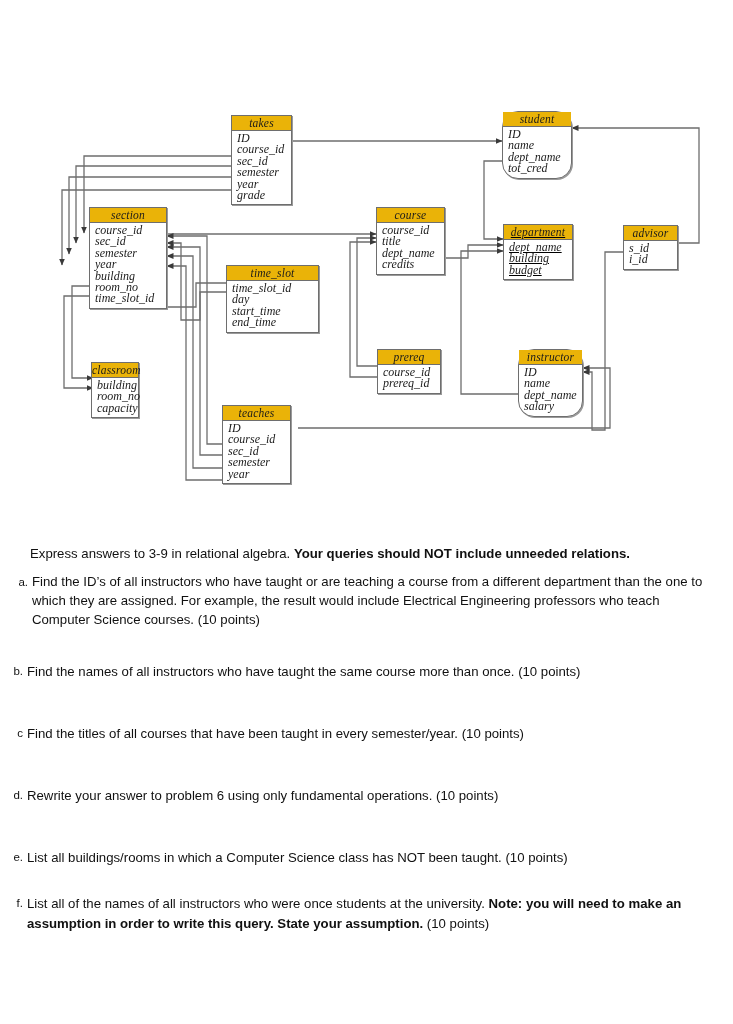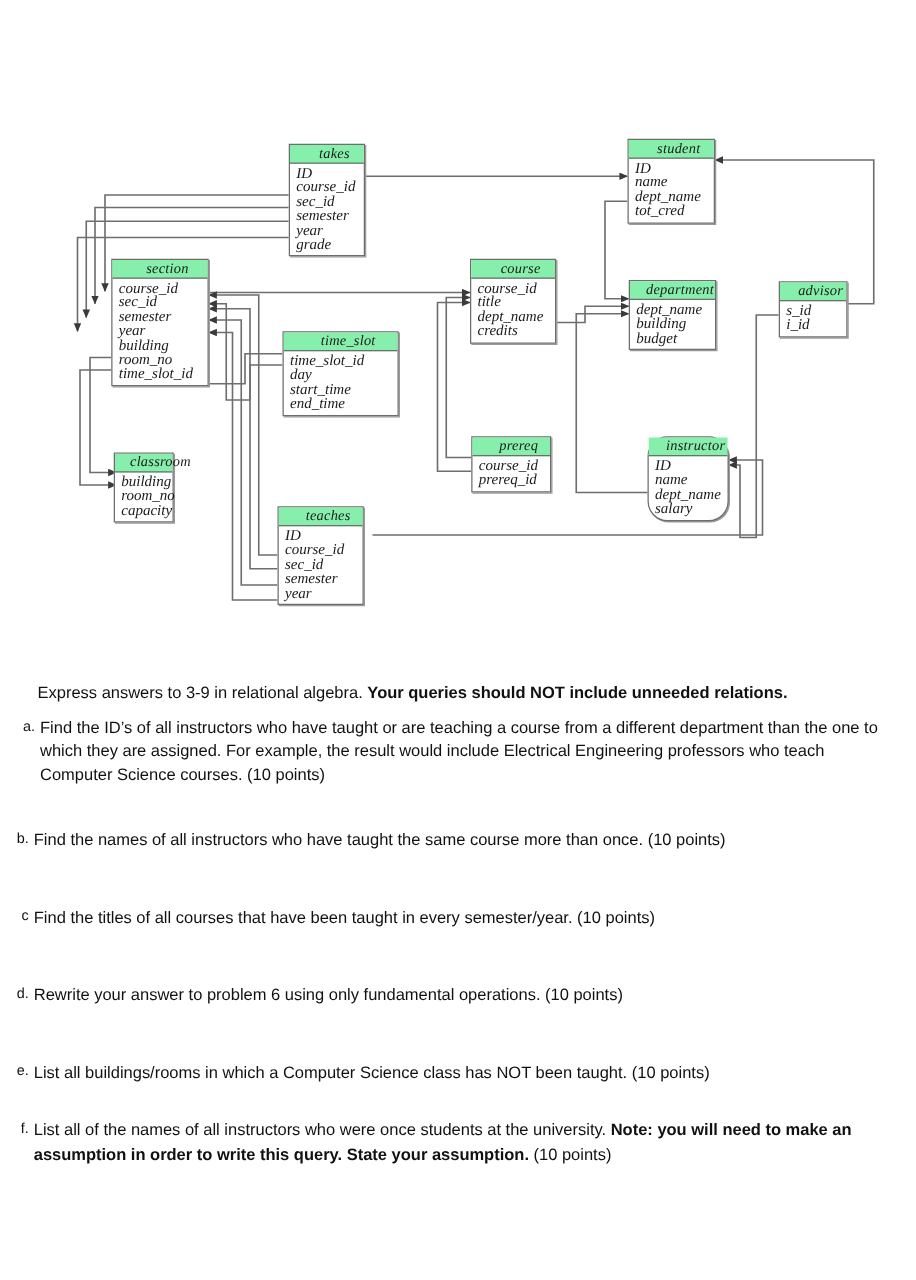--- a/index.html
+++ b/index.html
@@ -16,31 +16,30 @@
   #er-svg{position:absolute;left:0;top:0;width:733px;height:520px;}
   .entity{
     position:absolute;
     background:#ffffff;
     border:1px solid #6e6e6e;
     box-shadow:1px 1px 0 0 #9a9a9a;
     box-sizing:border-box;
     z-index:5;
   }
   .entity .ent-head{
-    background:#86efac;
+    background:#eab308;
     border-bottom:1px solid #6e6e6e;
     text-align:center;
     font-family:"Liberation Serif", serif;
     font-style:italic;
     font-size:11.5px;
     line-height:14px;
     height:14px;
     color:#1a1a1a;
     letter-spacing:.2px;
-    padding-left:12px;
   }
   .entity .ent-attrs{
     padding:2px 0 3px 5px;
     font-family:"Liberation Serif", serif;
     font-style:italic;
     font-size:12px;
     line-height:11.4px;
     color:#1a1a1a;
   }
   .entity .ent-attrs div{white-space:nowrap;}
@@ -137,21 +136,21 @@
     <div class="ent-attrs">
       <div class="attr-row"><span class="pk">ID</span></div>
       <div class="attr-row"><span class="pk">course_id</span></div>
       <div class="attr-row"><span class="pk">sec_id</span></div>
       <div class="attr-row"><span class="pk">semester</span></div>
       <div class="attr-row"><span class="pk">year</span></div>
       <div class="attr-row"><span>grade</span></div>
     </div>
   </div>
 
-  <div class="entity" style="left:502px;top:111px;width:70px;">
+  <div class="entity" style="left:502px;top:111px;width:70px;border-radius:16px;">
     <div class="ent-head">student</div>
     <div class="ent-attrs">
       <div class="attr-row"><span class="pk">ID</span></div>
       <div class="attr-row"><span>name</span></div>
       <div class="attr-row"><span>dept_name</span></div>
       <div class="attr-row"><span>tot_cred</span></div>
     </div>
   </div>
 
   <div class="entity" style="left:89px;top:207px;width:78px;">
@@ -170,21 +169,21 @@
   <div class="entity" style="left:376px;top:207px;width:69px;">
     <div class="ent-head">course</div>
     <div class="ent-attrs">
       <div class="attr-row"><span class="pk">course_id</span></div>
       <div class="attr-row"><span>title</span></div>
       <div class="attr-row"><span>dept_name</span></div>
       <div class="attr-row"><span>credits</span></div>
     </div>
   </div>
 
-  <div class="entity" style="left:503px;top:224px;width:70px;">
+  <div class="entity" style="left:503px;top:224px;width:70px;text-decoration:underline;">
     <div class="ent-head">department</div>
     <div class="ent-attrs">
       <div class="attr-row"><span class="pk">dept_name</span></div>
       <div class="attr-row"><span>building</span></div>
       <div class="attr-row"><span>budget</span></div>
     </div>
   </div>
 
   <div class="entity" style="left:623px;top:225px;width:55px;">
     <div class="ent-head">advisor</div>

